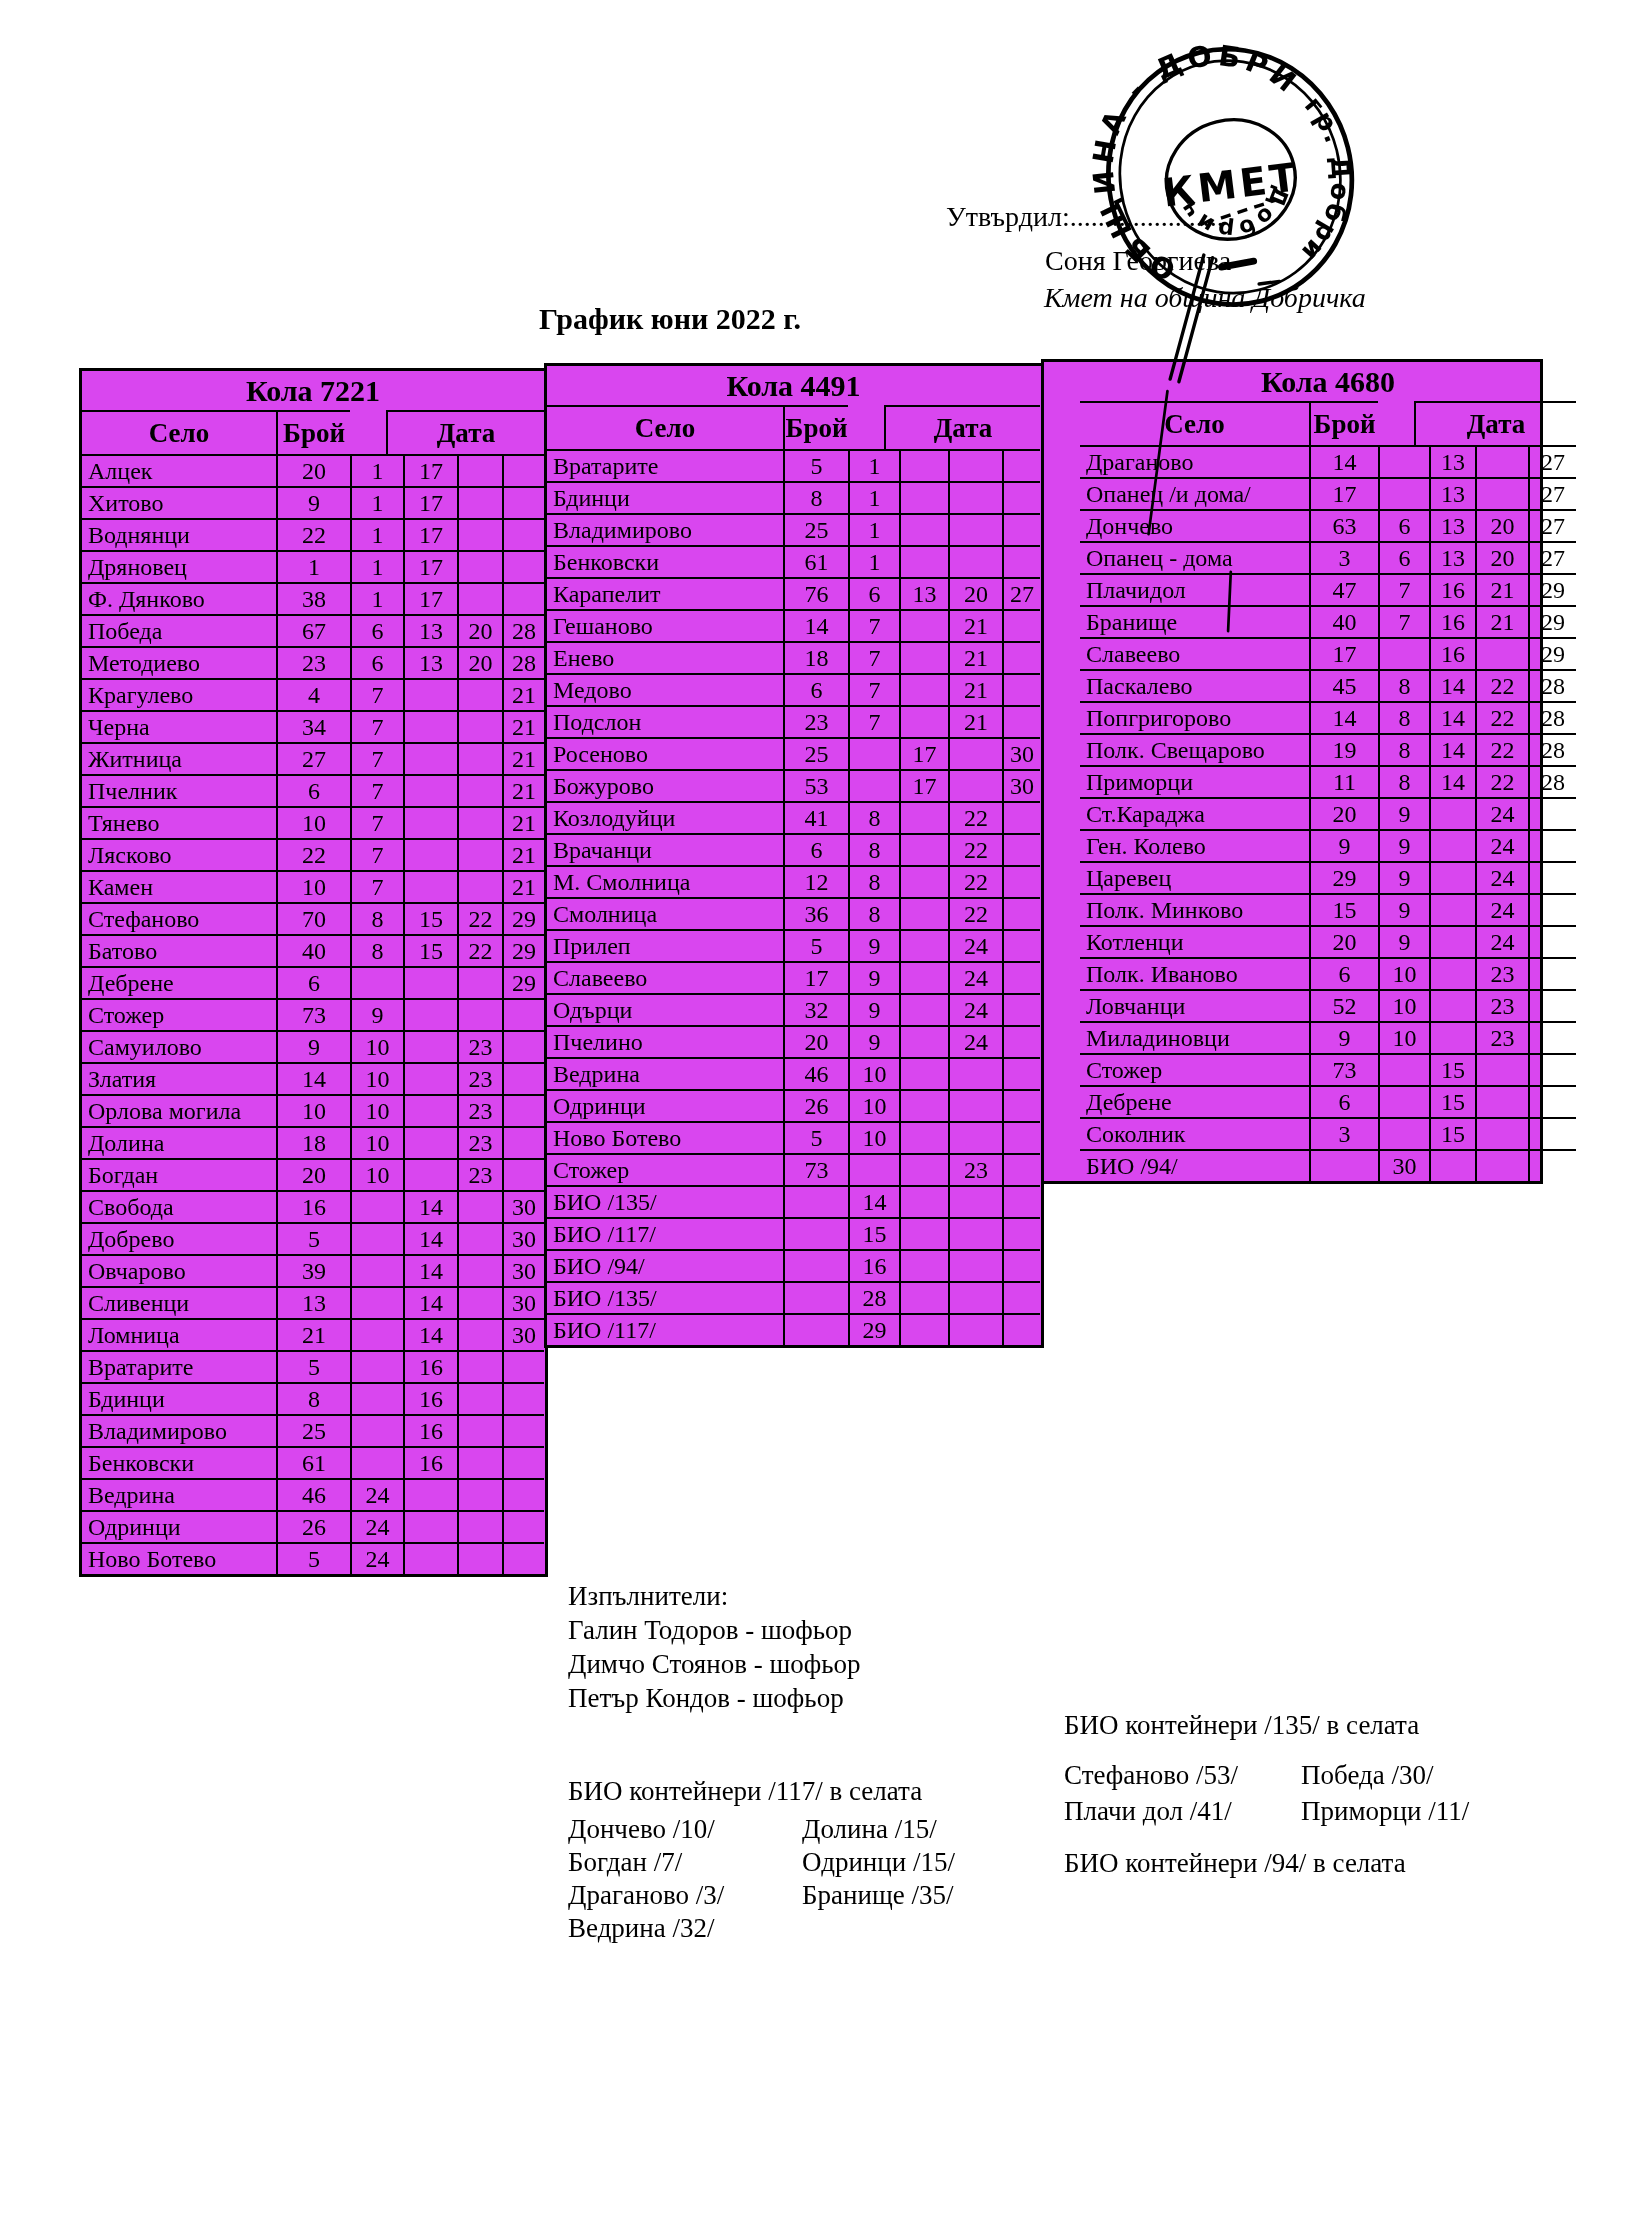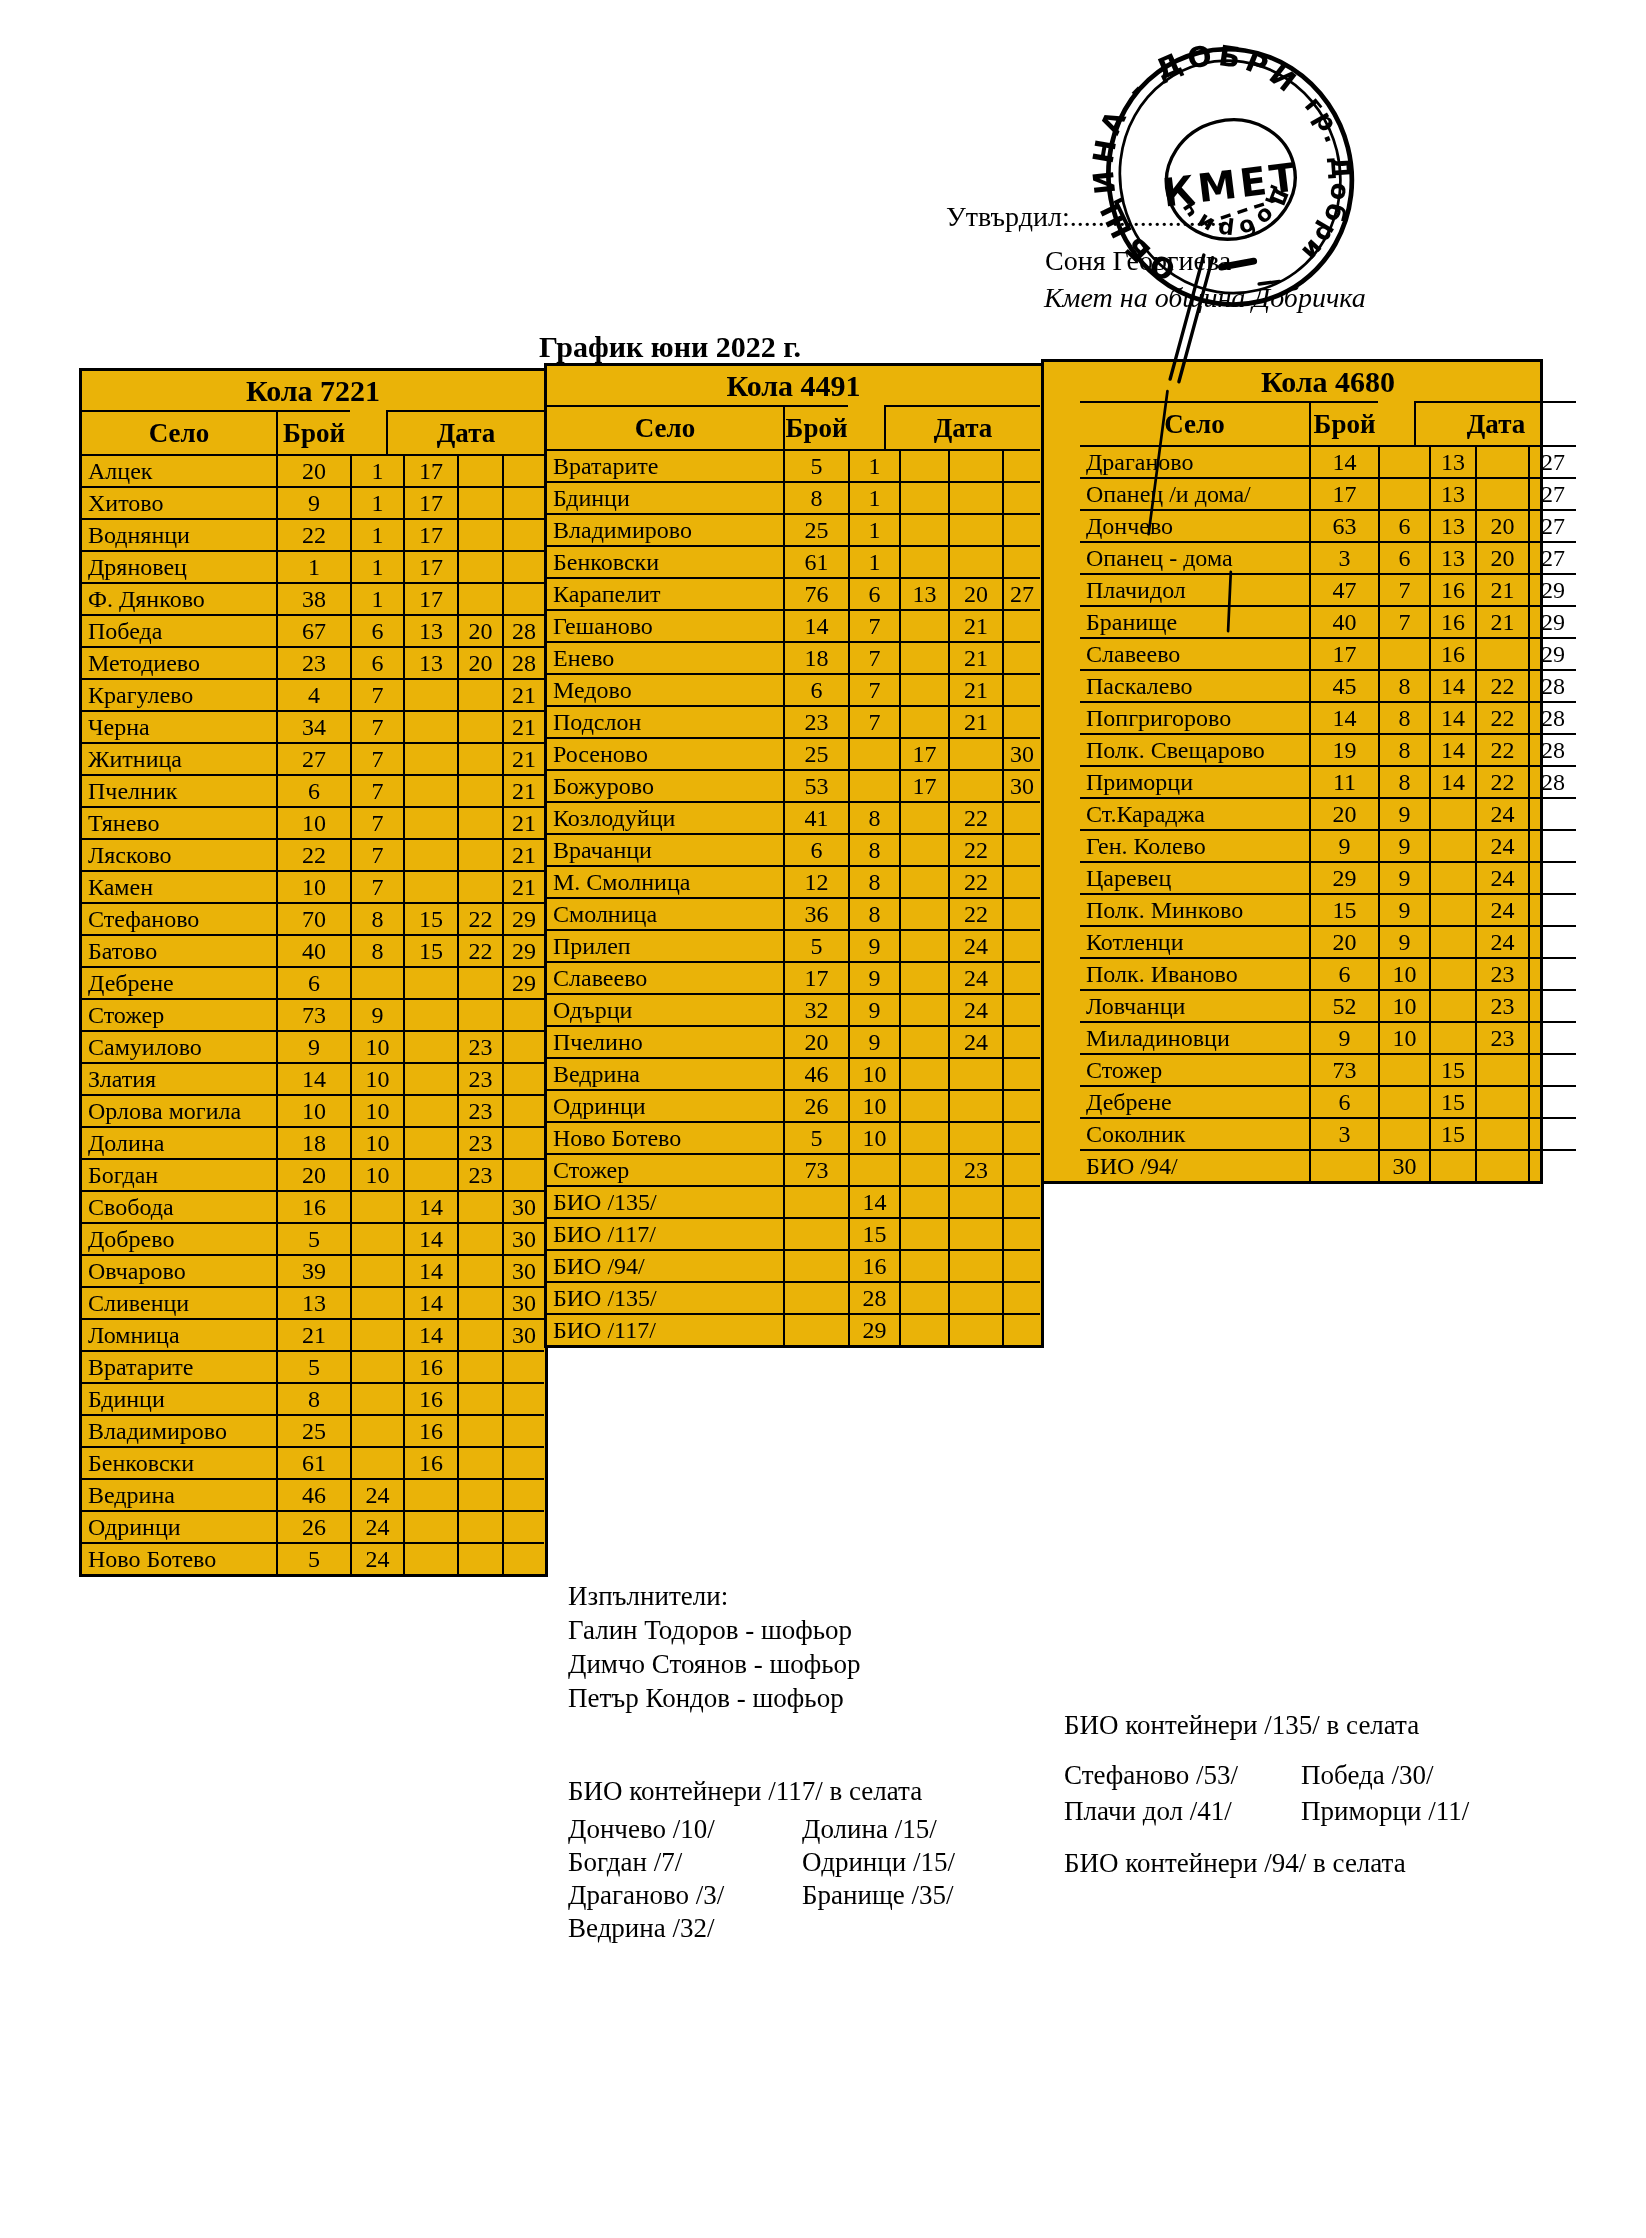--- a/index.html
+++ b/index.html
@@ -3,23 +3,23 @@
 <meta charset="utf-8">
 <style>
   html,body{margin:0;padding:0;background:#888;}
   .page{position:relative;width:1646px;height:2239px;background:#fff;
         font-family:"Liberation Serif","DejaVu Serif",serif;color:#000;overflow:hidden;}
   .abs{position:absolute;white-space:nowrap;}
   
   .approval-label{left:946px;top:201px;font-size:28px;}
   .approval-name{left:1045px;top:245px;font-size:28px;}
   .approval-role{left:1044px;top:282px;font-size:28px;font-style:italic;}
-  .page-title{left:539px;top:302px;font-size:30px;font-weight:bold;margin-top:28px;}
+  .page-title{left:539px;top:302px;font-size:30px;font-weight:bold;}
   
-  .tbl{position:absolute;display:grid;border:3.4px solid #000;background:#eab308;
+  .tbl{position:absolute;display:grid;border:3.4px solid #000;background:#d946ef;
        box-sizing:border-box;font-size:24px;align-content:start;}
   .tbl *{box-sizing:border-box;}
   .tbl>div{display:flex;align-items:center;overflow:hidden;}
   .t1{left:79px;top:368px;width:469px;grid-template-columns:194px 74px 53px 54px 45px 42px;}
   .t2{left:544px;top:363px;width:500px;grid-template-columns:236px 65px 51px 49px 54px 38px;}
   .t3{left:1041px;top:359px;width:502px;grid-template-columns:229px 69px 51px 46px 53px 48px;padding-left:36px;}
   .title-cell{grid-column:1/-1;justify-content:center;font-weight:bold;font-size:30px;height:39px;}
   .head{border-top:2.7px solid #000;font-weight:bold;font-size:27px;height:44px;justify-content:center;}
   .head.hc,.head.hd{border-left:2.7px solid #000;}
   .head.hd{grid-column:3/7;margin-left:36px;}

